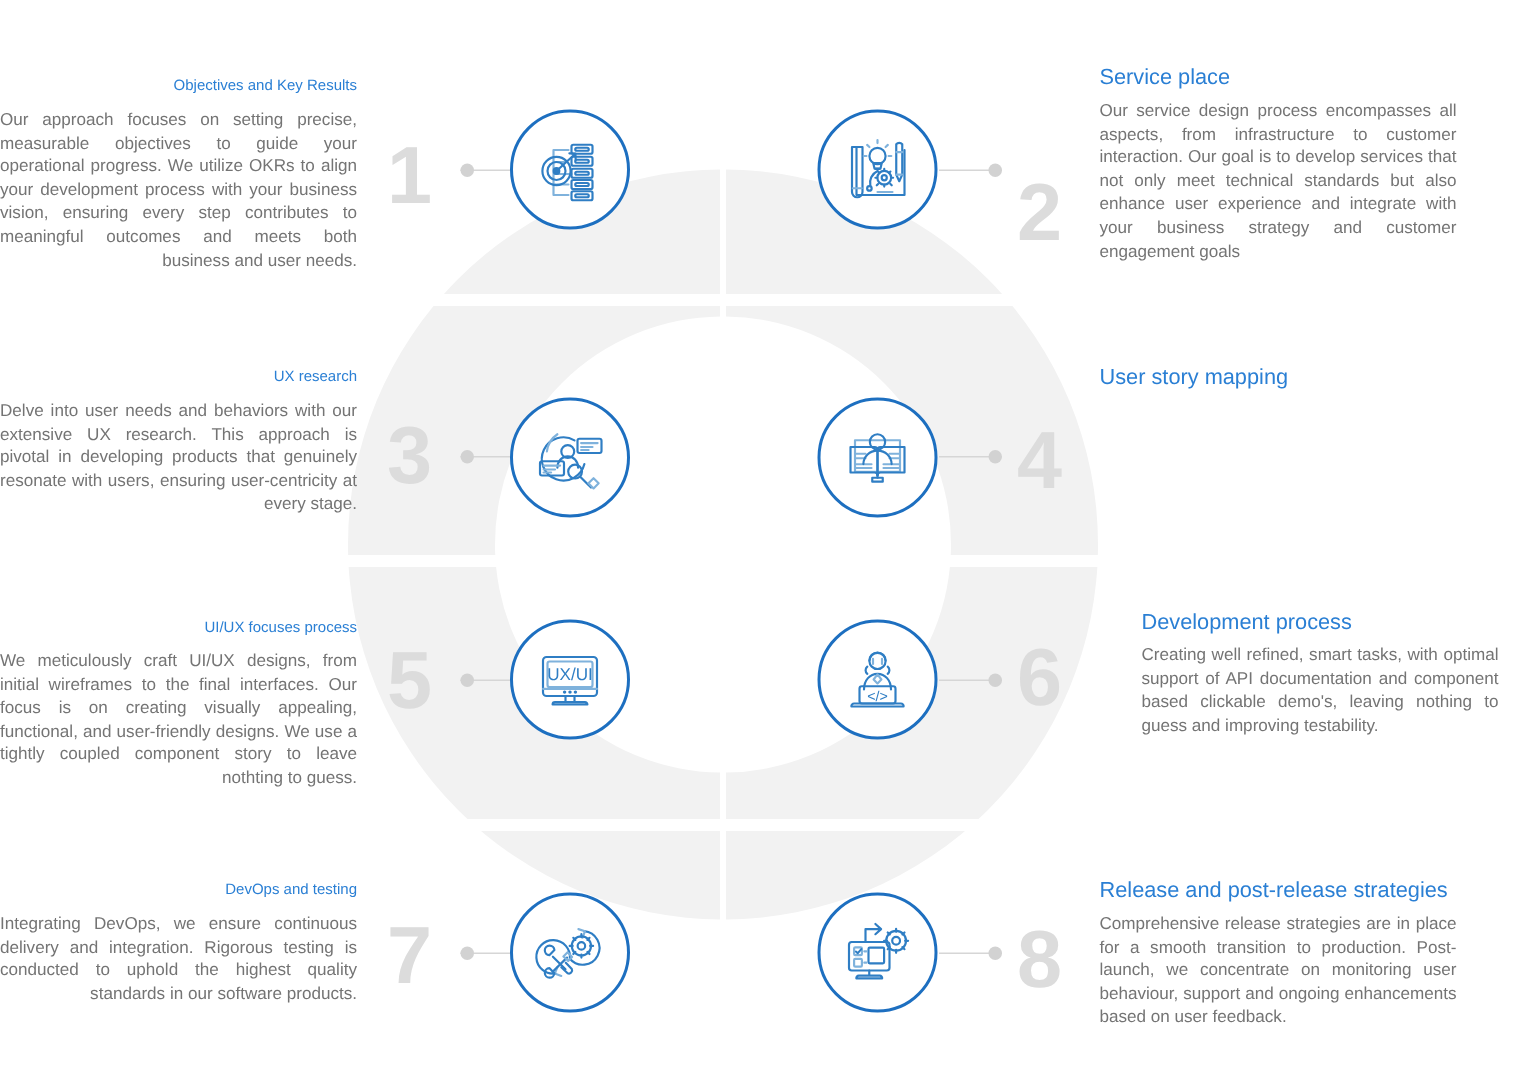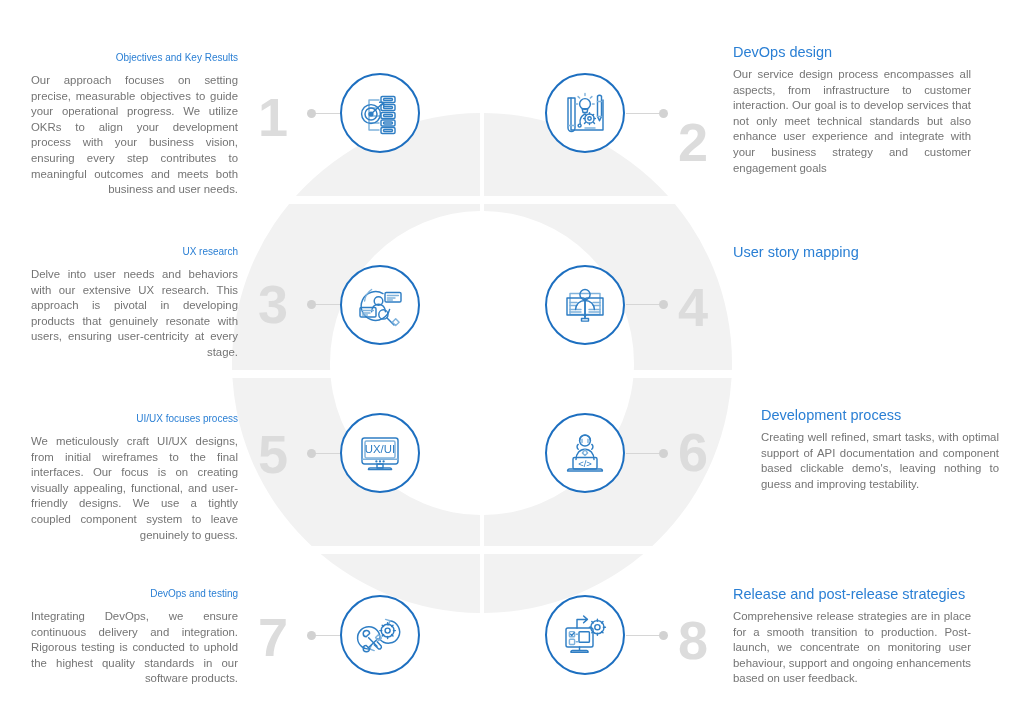--- a/index.html
+++ b/index.html
@@ -33,21 +33,21 @@
     margin-bottom: 6px;
     white-space: nowrap;
   }
   .txt-right .card-title { font-size: 14.5px; }
   .card-body {
     font-size: 11.4px;
     color: #747474;
     line-height: 15.6px;
     text-align: justify;
   }
-  .txt-left .card-body { text-align: justify; text-align-last: right; padding-left: 31px; }
+  .txt-left .card-body { text-align: justify; text-align-last: right; }
   .txt-right .card-body { text-align: justify; text-align-last: left; }
 
   
   .num {
     position: absolute;
     font-size: 54px;
     font-weight: bold;
     color: #dcdcdc;
     line-height: 54px;
     font-family: "Liberation Sans", sans-serif;
@@ -212,21 +212,21 @@
         <circle cx="30.5" cy="31.5" r="4.6"></circle>
         <circle cx="30.5" cy="31.5" r="1.7"></circle>
         <path d="M30.5 25.6 v1.3 M30.5 36.1 v1.3 M24.6 31.5 h1.3 M35.1 31.5 h1.3 M26.4 27.4 l0.9,0.9 M34.6 35.6 l0.9,0.9 M34.6 27.4 l-0.9,0.9 M26.4 35.6 l-0.9,0.9"></path>
         <path d="M38.5 9.2 a2.6,2.6 0 0,1 4,0 l0 20.2 l-2 4.4 l-2 -4.4 Z"></path>
         <path class="lt" d="M38.5 14.4 h4 M38.5 29.4 h4"></path>
         <path class="lt" d="M26 41 h10"></path>
       </svg>
     </div>
 
     <div class="txt txt-right" style="top:10px;">
-      <div class="card-title">DevOps design</div>
+      <div class="card-title">Service place</div>
       <div class="card-body">Our service design process encompasses all aspects, from infrastructure to customer interaction. Our goal is to develop services that not only meet technical standards but also enhance user experience and integrate with your business strategy and customer engagement goals</div>
     </div>
 
     <div class="num num-right" style="top:82px;">2</div>
     <div class="conn conn-right" style="top:76px;">
       <div class="line"></div>
       <div class="dot"></div>
     </div>
   </div>
 
@@ -281,21 +281,21 @@
     <div class="conn conn-right" style="top:68px;">
       <div class="line"></div>
       <div class="dot"></div>
     </div>
   </div>
 
   <div class="row row-3">
 
     <div class="txt txt-left" style="top:10px;">
       <div class="card-title">UI/UX focuses process</div>
-      <div class="card-body">We meticulously craft UI/UX designs, from initial wireframes to the final interfaces. Our focus is on creating visually appealing, functional, and user-friendly designs. We use a tightly coupled component system to leave genuinely to guess.</div>
+      <div class="card-body">We meticulously craft UI/UX designs, from initial wireframes to the final interfaces. Our focus is on creating visually appealing, functional, and user-friendly designs. We use a tightly coupled component story to leave nothting to guess.</div>
     </div>
 
     <div class="num num-left" style="top:27px;">5</div>
     <div class="conn conn-left" style="top:49px;">
       <div class="line"></div>
       <div class="dot"></div>
     </div>
 
     <div class="icon-circle ic-left" style="top:13px;">
       <svg width="52" height="52" viewBox="0 0 52 52" class="lineicon">

